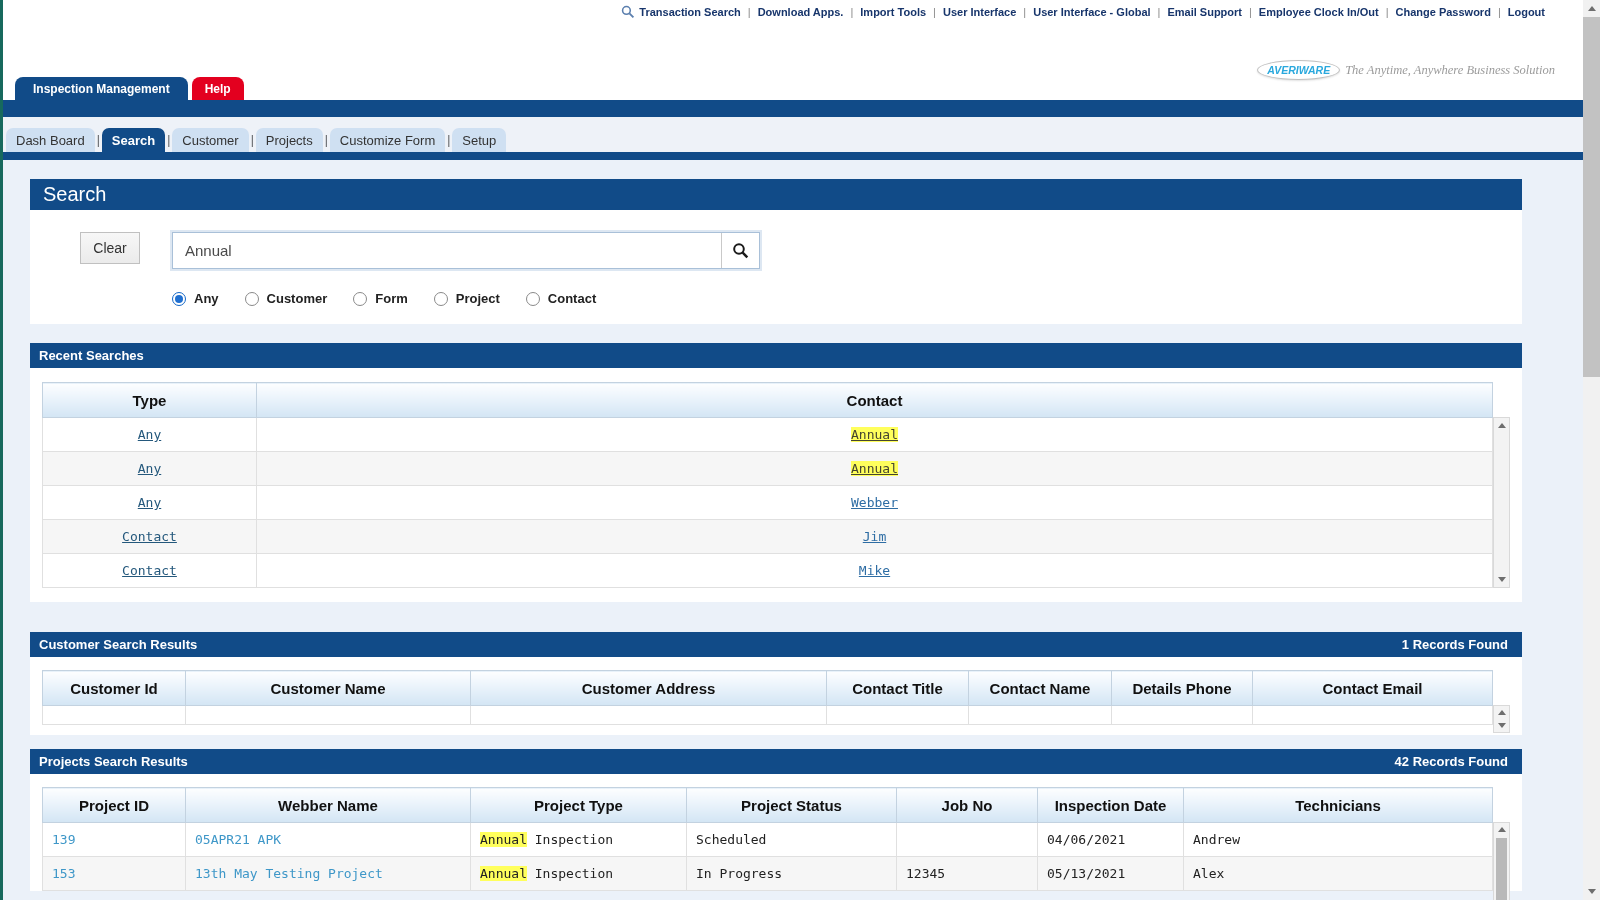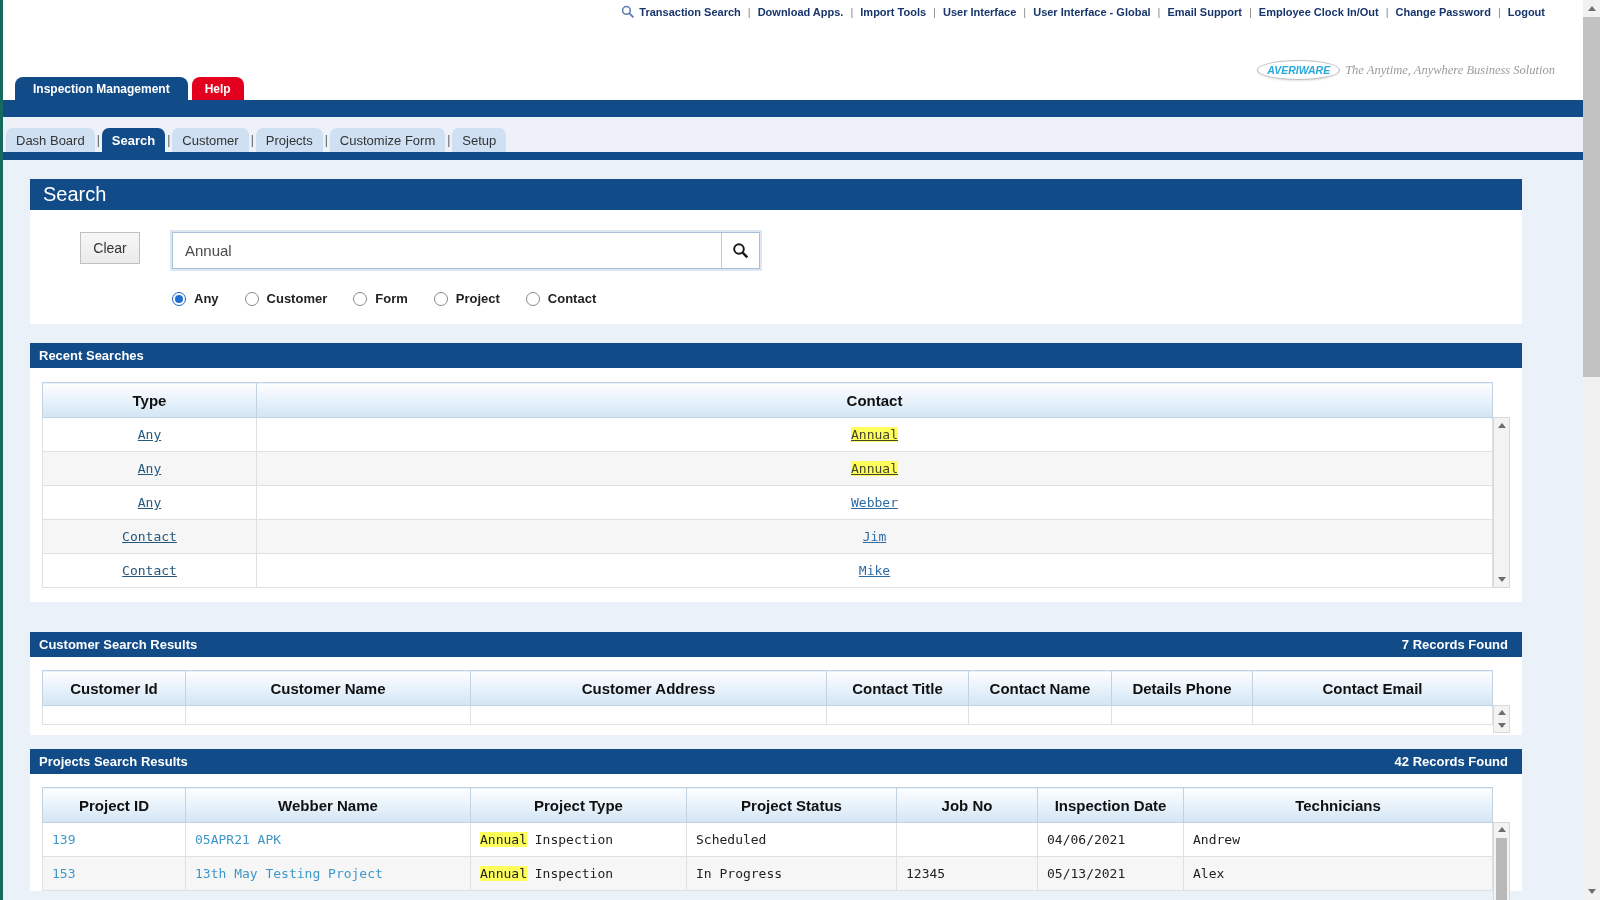--- a/index.html
+++ b/index.html
@@ -246,21 +246,21 @@
               <div class="arrow-down"></div>
             </div>
         </div>
       </div>
     </div>
 
     <div class="gap30"></div>
 
     <div class="section-header sub-header">
       <span>Customer Search Results</span>
-      <span class="records">7 Records Found</span>
+      <span class="records">1 Records Found</span>
     </div>
     <div class="panel cust">
       <div class="tablewrap">
         <table class="cust-table">
           <thead>
               <tr>
                 <th>Customer Id</th>
                 <th>Customer Name</th>
                 <th>Customer Address</th>
                 <th>Contact Title</th>

